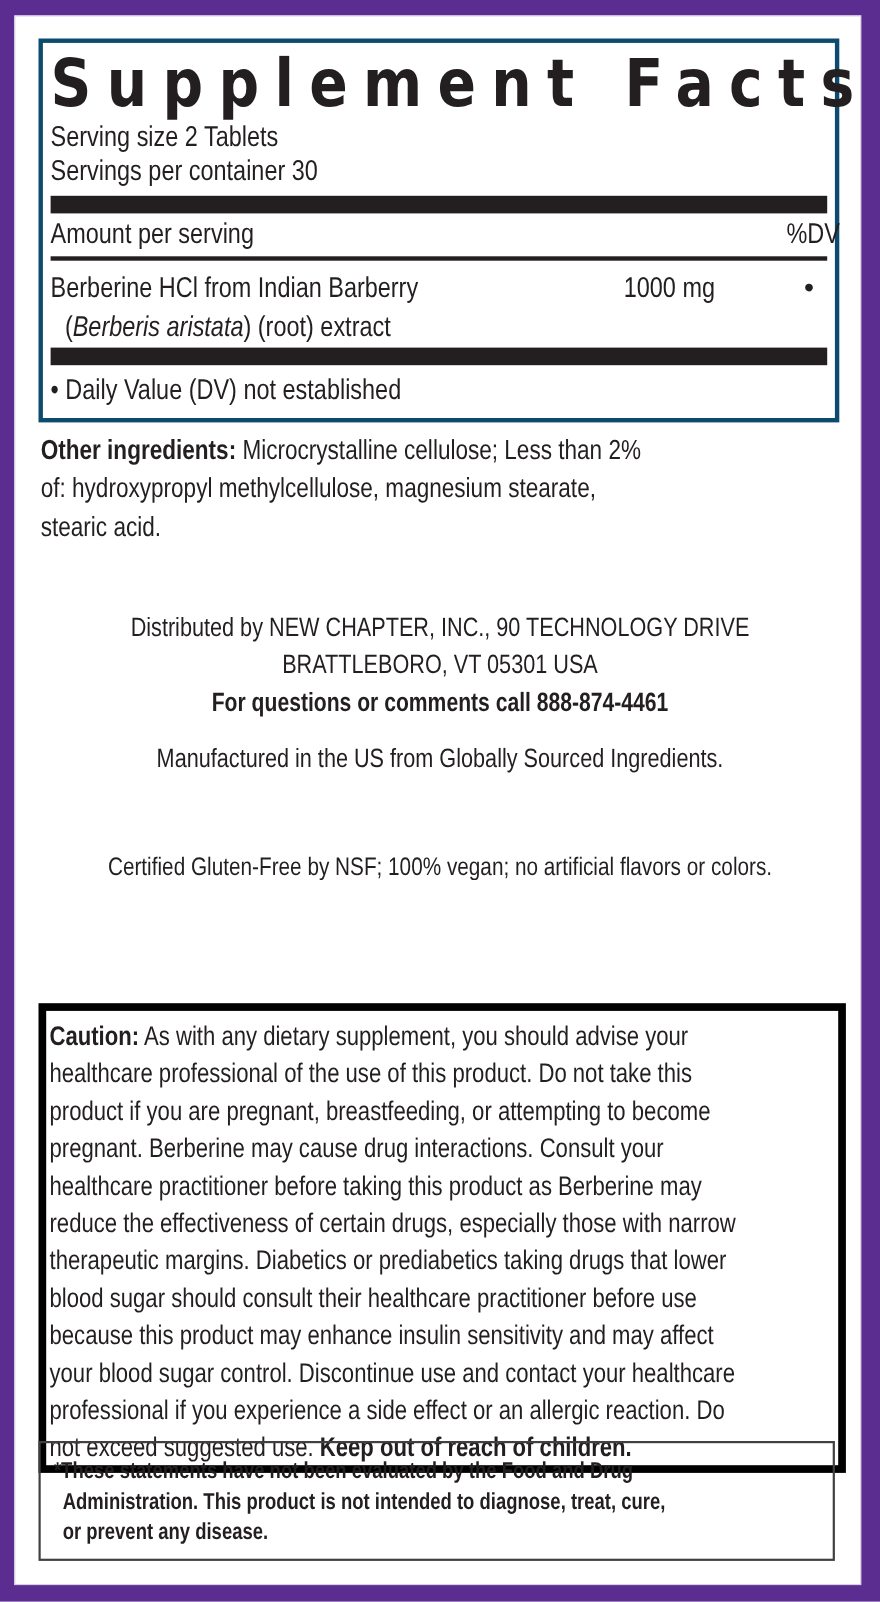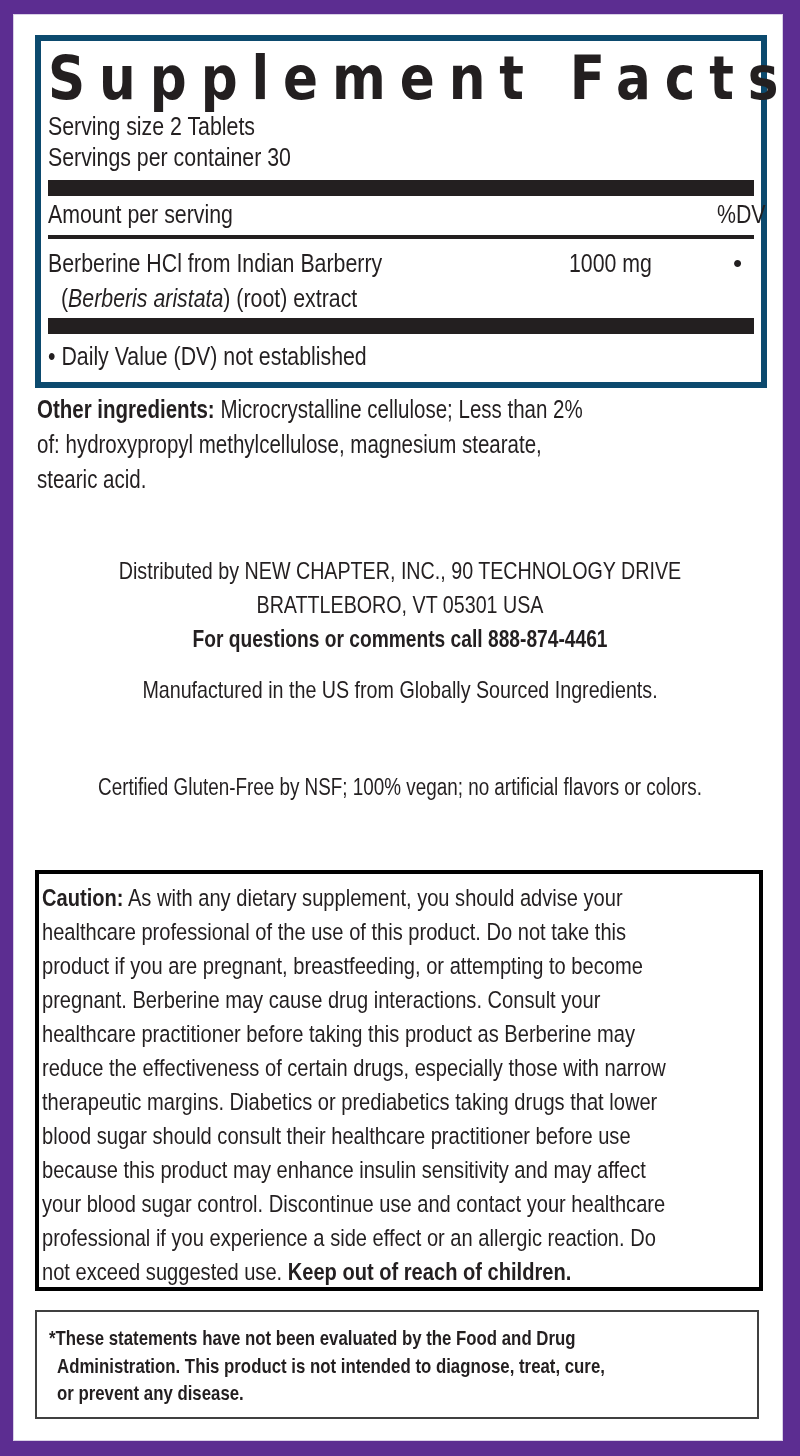--- a/index.html
+++ b/index.html
@@ -18,41 +18,41 @@
     background: #ffffff;
     box-shadow: inset 0 0 0 1px #d8cfe6;
   }
   
   .line { position: absolute; white-space: nowrap; transform-origin: 0 0; }
   .line.center { transform-origin: 50% 0; text-align: center; }
 
   
   .facts-box {
     position: absolute; left: 35px; top: 35px; width: 720px; height: 341px;
-    border: 6px solid #0c4a6e; box-sizing: content-box;
+    border: 4px solid #0c4a6e; box-sizing: content-box;
   }
   .facts-title {
     position: absolute; left: 7px; top: 2px;
     font-family: "DejaVu Sans", sans-serif; font-weight: bold;
     font-size: 60px; letter-spacing: 16.2px; line-height: 70px;
     white-space: nowrap; color: #231f20;
     transform: scaleX(0.86); transform-origin: 0 0;
   }
   .facts-text { font-size: 26px; line-height: 30px; }
   .rule-thick { position: absolute; left: 7px; width: 706px; height: 16px; background: #231f20; }
   .rule-med   { position: absolute; left: 7px; width: 706px; height: 4px; background: #231f20; }
 
   
   .para { font-size: 25px; line-height: 32px; color: #231f20; }
   .para b { font-weight: bold; }
   .center-text { font-size: 24px; line-height: 32px; }
 
   .caution-box {
-    position: absolute; left: 35px; top: 870px; width: 720px; height: 413px;
-    border: 4px solid #000000; box-sizing: content-box;
+    position: absolute; left: 35px; top: 912px; width: 720px; height: 413px;
+    border: 7px solid #000000; box-sizing: content-box;
   }
   .caution-text { font-size: 24.5px; line-height: 34.2px; }
 
   .disclaimer-box {
     position: absolute; left: 35px; top: 1310px; width: 720px; height: 105px;
     border: 2px solid #404040; box-sizing: content-box;
   }
   .disclaimer-text { font-size: 21px; line-height: 27px; font-weight: bold; }
 </style>
 </head>

